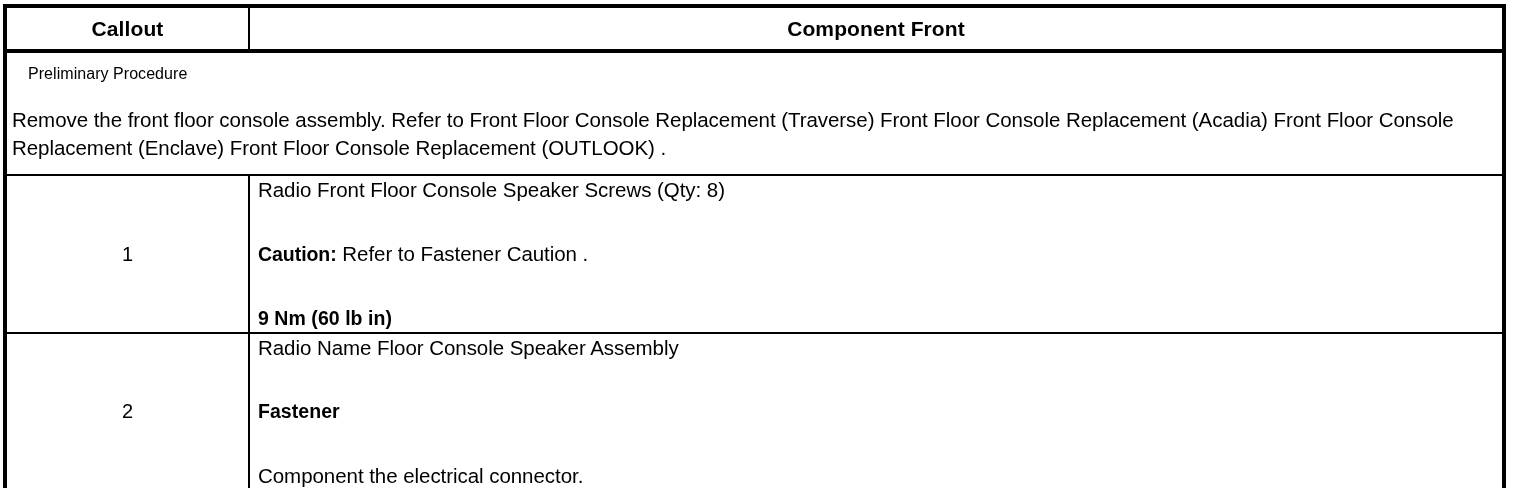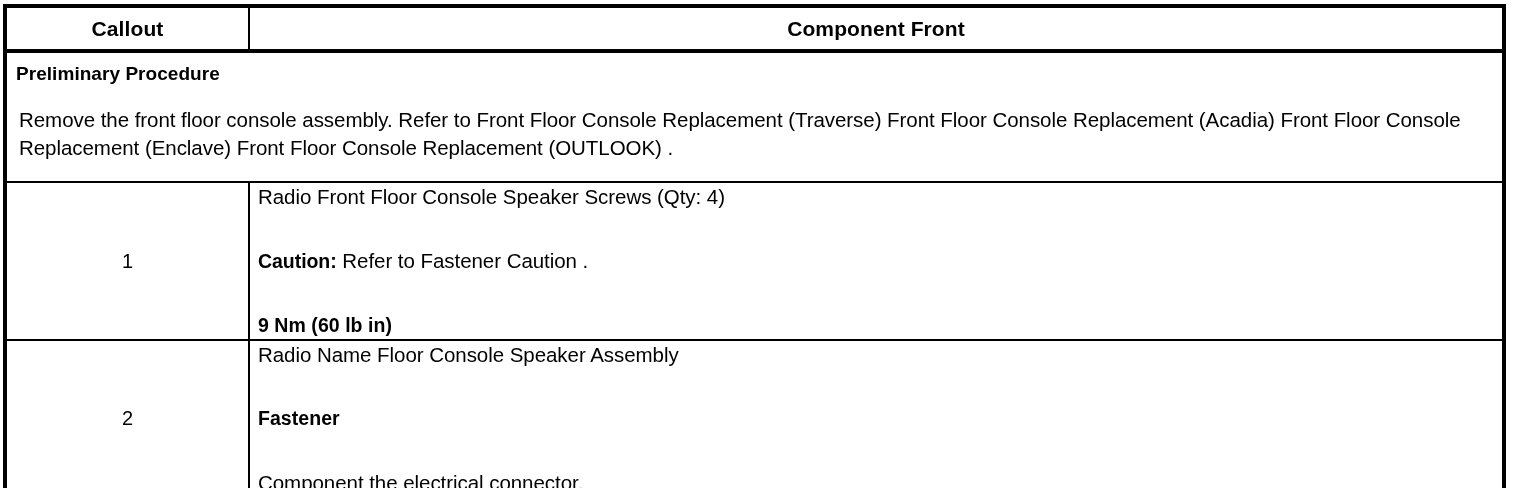--- a/index.html
+++ b/index.html
@@ -57,31 +57,31 @@
     letter-spacing: 0.1px;
   }
   tr.header-row th.th-callout { border-right: 2px solid #000000; }
 
   
   tr.prelim-row td {
     padding: 9px 5px 12px 5px;
     vertical-align: top;
   }
   .prelim-title {
-    font-weight: bold;
-    font-size: 19px;
+    font-weight: normal;
+    font-size: 16px;
     line-height: 23px;
-    margin: 0 0 21px 4px;
+    margin: 0 0 21px 16px;
     letter-spacing: 0.05px;
   }
   .prelim-body {
     font-weight: normal;
     font-size: 20.5px;
     line-height: 28px;
-    margin: 7px;
+    margin: 0;
     letter-spacing: -0.05px;
     word-spacing: 0px;
   }
 
   
   tr.body-row td.cell-number {
     text-align: center;
     font-size: 20px;
     font-weight: normal;
     vertical-align: middle;
@@ -140,21 +140,21 @@
         <td colspan="2">
           <p class="prelim-title">Preliminary Procedure</p>
           <p class="prelim-body">Remove the front floor console assembly. Refer to Front Floor Console Replacement (Traverse) Front Floor Console Replacement (Acadia) Front Floor Console Replacement (Enclave) Front Floor Console Replacement (OUTLOOK) .</p>
         </td>
       </tr>
 
       <tr class="body-row body-row-1">
         <td class="cell-number">1</td>
         <td class="cell-content">
           <div class="content-block">
-            <p class="content-line">Radio Front Floor Console Speaker Screws (Qty: 4)</p>
+            <p class="content-line">Radio Front Floor Console Speaker Screws (Qty: 8)</p>
             <p class="content-line"><span class="lead-bold">Caution:</span><span> Refer to Fastener Caution .</span></p>
             <p class="content-line bold">9 Nm (60 lb in)</p>
           </div>
         </td>
       </tr>
 
       <tr class="body-row body-row-2">
         <td class="cell-number">2</td>
         <td class="cell-content">
           <div class="content-block">

